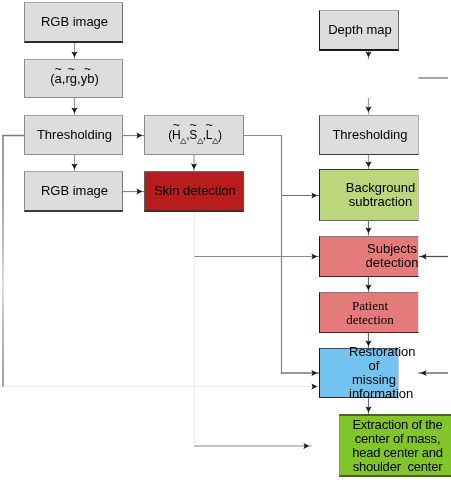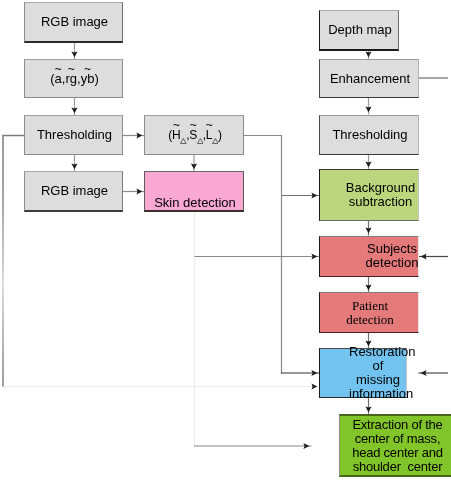--- a/index.html
+++ b/index.html
@@ -138,40 +138,37 @@
     </div>
     <div class="node" style="left: 144px; top: 114.5px; width: 100px; height: 40px; background: rgb(221, 221, 221); border-width: 1px; border-style: solid; border-color: rgb(160, 160, 160) rgb(140, 140, 140) rgb(140, 140, 140);">
       <span class="nlabel"><span class="mathrow hslrow">(<span class="tch">H<span class="tilde">~</span></span><span class="dsub"><svg width="6.6" height="6" viewBox="0 0 66 60">
               <path d="M33 5 L61 55 L5 55 Z" fill="none" stroke="#333" stroke-width="7"></path>
             </svg></span>,<span class="tch">S<span class="tilde">~</span></span><span class="dsub"><svg width="6.6" height="6" viewBox="0 0 66 60">
               <path d="M33 5 L61 55 L5 55 Z" fill="none" stroke="#333" stroke-width="7"></path>
             </svg></span>,<span class="tch">L<span class="tilde">~</span></span><span class="dsub"><svg width="6.6" height="6" viewBox="0 0 66 60">
               <path d="M33 5 L61 55 L5 55 Z" fill="none" stroke="#333" stroke-width="7"></path>
             </svg></span>)</span></span>
     </div>
-    <div class="node" style="left: 144px; top: 171px; width: 100px; height: 41px; background: #f9a8d4; border-width: 1px 1px 2px; border-style: solid; border-color: rgb(106, 106, 106) rgb(90, 90, 90) rgb(58, 48, 40); align-items: flex-end;">
+    <div class="node" style="left: 144px; top: 171px; width: 100px; height: 41px; background: #b91c1c; border-width: 1px 1px 2px; border-style: solid; border-color: rgb(106, 106, 106) rgb(90, 90, 90) rgb(58, 48, 40);">
       <span class="nlabel">Skin detection</span>
     </div>
     <div class="node" style="left: 319px; top: 10px; width: 80px; height: 41px; background: rgb(221, 221, 221); border-width: 1px 1px 2px; border-style: solid; border-color: rgb(168, 168, 168) rgb(110, 110, 110) rgb(26, 26, 26) rgb(26, 26, 26);">
       <span class="nlabel">Depth map</span>
-    </div>
-    <div class="node" style="left: 319px; top: 59px; width: 100px; height: 39px; background: rgb(221, 221, 221); border-width: 1px; border-style: solid; border-color: rgb(154, 154, 154) rgb(176, 176, 176) rgb(58, 58, 58) rgb(74, 74, 74);">
-      <span class="nlabel">Enhancement</span>
     </div>
     <div class="node" style="left: 319px; top: 114.5px; width: 100px; height: 40px; background: rgb(221, 221, 221); border-width: 1px; border-style: solid; border-color: rgb(154, 154, 154) rgb(176, 176, 176) rgb(58, 58, 58) rgb(74, 74, 74);">
       <span class="nlabel">Thresholding</span>
     </div>
     <div class="node" style="left: 319px; top: 169px; width: 100px; height: 52px; background: rgb(188, 214, 125); border-width: 1px; border-style: solid; border-color: rgb(58, 58, 42) rgb(198, 198, 198) rgb(106, 106, 106) rgb(26, 26, 26); padding-left: 21px;">
       <span class="nlabel">Background<br>subtraction</span>
     </div>
     <div class="node" style="left: 319px; top: 235.5px; width: 100px; height: 41px; background: rgb(228, 122, 122); border-width: 1px; border-style: solid; border-color: rgb(128, 128, 128) rgb(232, 232, 232) rgb(74, 30, 30) rgb(26, 26, 26); padding-left: 44px;">
       <span class="nlabel">Subjects<br>detection</span>
     </div>
     <div class="node" style="left: 319px; top: 292px; width: 100px; height: 41px; background: rgb(228, 122, 122); border-width: 1px; border-style: solid; border-color: rgb(128, 128, 128) rgb(232, 232, 232) rgb(74, 30, 30) rgb(26, 26, 26); font-family: Liberation Serif, serif;">
       <span class="nlabel">Patient<br>detection</span>
     </div>
-    <div class="node" style="left: 319px; top: 348px; width: 88px; height: 50px; background: rgb(114, 195, 239); border-width: 1px; border-style: solid; border-color: rgb(74, 74, 74) rgb(200, 200, 200) rgb(42, 42, 42) rgb(26, 26, 26); padding-left: 28px;">
+    <div class="node" style="left: 319px; top: 348px; width: 80px; height: 50px; background: rgb(114, 195, 239); border-width: 1px; border-style: solid; border-color: rgb(74, 74, 74) rgb(200, 200, 200) rgb(42, 42, 42) rgb(26, 26, 26); padding-left: 28px;">
       <span class="nlabel">Restoration of<br>missing<br>information</span>
     </div>
     <div class="node" style="left: 311px; top: 414px; width: 115px; height: 63px; background: rgb(129, 197, 43); border-width: 2px 1px; border-style: solid; border-color: rgb(70, 102, 26) rgb(144, 144, 144) rgb(70, 102, 26) rgb(142, 142, 142); letter-spacing: -0.22px; margin-left: 28px;">
       <span class="nlabel">Extraction of the<br>center of mass,<br>head center and<br>shoulder &nbsp;center</span>
     </div>
   </div>
 
 </body></html>

